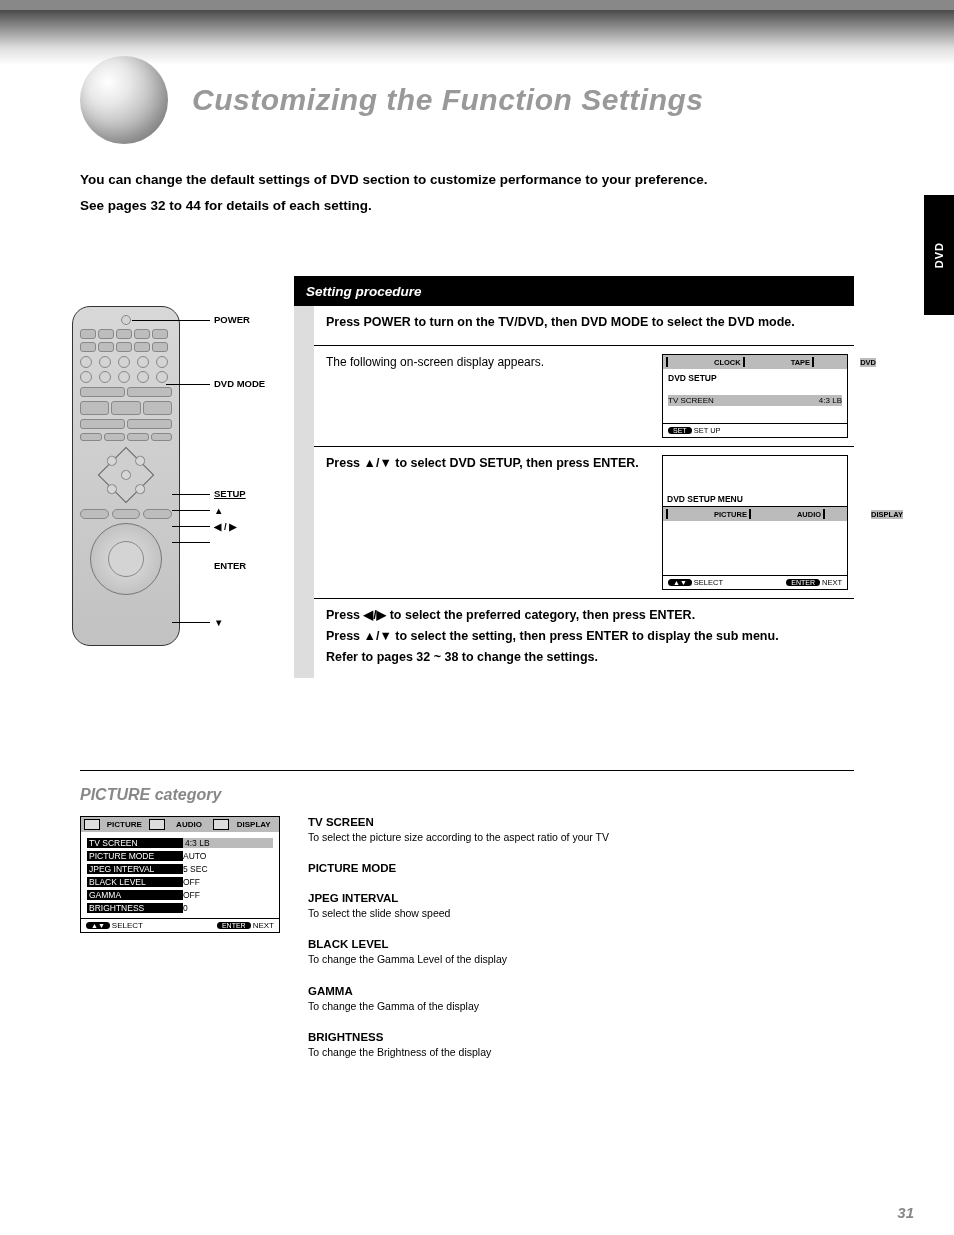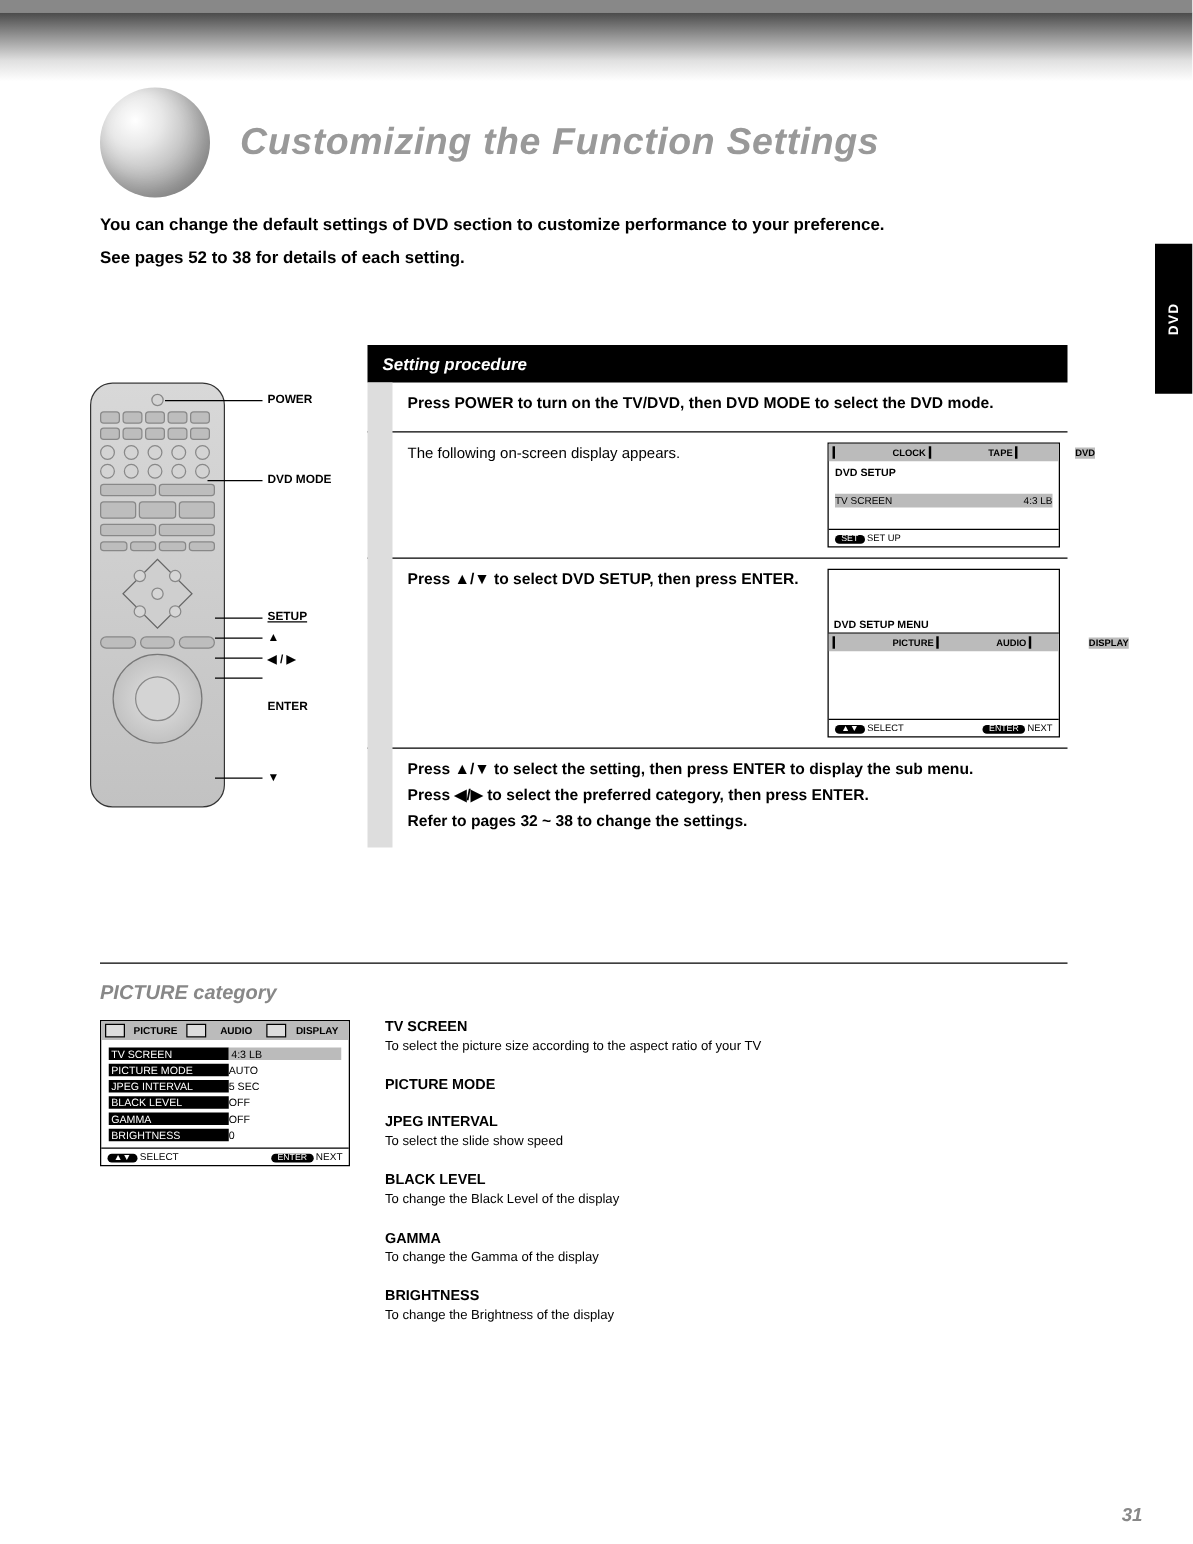--- a/index.html
+++ b/index.html
@@ -1,21 +1,21 @@
 <!DOCTYPE html>
 <html><head>
 <meta charset="utf-8">
 <style>
   * { box-sizing: border-box; margin: 0; padding: 0; }
   html, body { width: 954px; font-family: Arial, Helvetica, sans-serif; color: #000; background: #fff; }
   .page { width: 954px; height: 1235px; position: relative; background: #fff; }
   .topbar { height: 10px; background: #888; width: 100%; }
   .gradient-band { height: 55px; width: 100%; background: linear-gradient(to bottom, #4a4a4a 0%, #e0e0e0 70%, #fff 100%); margin-bottom: 8px; }
 
-  .sphere-row { position: absolute; top: 70px; left: 80px; display: flex; align-items: center; gap: 24px; }
+  .sphere-row { position: absolute; top: 56px; left: 80px; display: flex; align-items: center; gap: 24px; }
   .sphere { width: 88px; height: 88px; border-radius: 50%; background: radial-gradient(circle at 32% 30%, #ffffff 0%, #e8e8e8 25%, #bcbcbc 55%, #888 100%); box-shadow: inset -6px -8px 16px rgba(0,0,0,.18); }
   .page-title { font-size: 30px; font-style: italic; font-weight: bold; color: #999; letter-spacing: .5px; }
 
   .intro { position: absolute; top: 170px; left: 80px; width: 770px; font-size: 13.5px; font-weight: bold; line-height: 1.5; }
   .intro p + p { margin-top: 6px; }
 
   .side-label { position: absolute; top: 195px; right: 0; width: 30px; height: 120px; background: #000; color: #fff; font-size: 11px; font-weight: bold; display: flex; align-items: center; justify-content: center; }
   .side-label span { writing-mode: vertical-rl; transform: rotate(180deg); letter-spacing: 1px; }
 
   .black-bar { position: absolute; top: 276px; left: 294px; width: 560px; height: 30px; background: #000; color: #fff; font-style: italic; font-weight: bold; font-size: 13.5px; display: flex; align-items: center; padding-left: 12px; }
@@ -106,21 +106,21 @@
   <div class="topbar"></div>
   <div class="gradient-band"></div>
 
   <div class="sphere-row">
     <div class="sphere"></div>
     <div class="page-title">Customizing the Function Settings</div>
   </div>
 
   <div class="intro">
     <p>You can change the default settings of DVD section to customize performance to your preference.</p>
-    <p>See pages 52 to 38 for details of each setting.</p>
+    <p>See pages 32 to 44 for details of each setting.</p>
   </div>
 
   <div class="side-label">
       <span>DVD</span>
     </div>
 
   <div class="black-bar">
       <span>Setting procedure</span>
     </div>
 
@@ -279,22 +279,22 @@
             <span><span class="pill">ENTER</span><span>NEXT</span></span>
           </div>
         </div>
       </div>
     </div>
 
     <div class="step">
       <div class="step-num">4</div>
       <div class="step-body">
         <div class="step-text">
+          <p class="h">Press ◀/▶ to select the preferred category, then press ENTER.</p>
           <p class="h">Press ▲/▼ to select the setting, then press ENTER to display the sub menu.</p>
-          <p class="h">Press ◀/▶ to select the preferred category, then press ENTER.</p>
           <p class="h">Refer to pages 32 ~ 38 to change the settings.</p>
         </div>
       </div>
     </div>
   </div>
 
   <div class="divider"></div>
   <div class="lower-title">PICTURE category</div>
 
   <div class="lower">
@@ -348,21 +348,21 @@
       </div>
       <div class="desc-item">
         <div class="dh">PICTURE MODE</div>
       </div>
       <div class="desc-item">
         <div class="dh">JPEG INTERVAL</div>
         <div class="desc-small">To select the slide show speed</div>
       </div>
       <div class="desc-item">
         <div class="dh">BLACK LEVEL</div>
-        <div class="desc-small">To change the Black Level of the display</div>
+        <div class="desc-small">To change the Gamma Level of the display</div>
       </div>
       <div class="desc-item">
         <div class="dh">GAMMA</div>
         <div class="desc-small">To change the Gamma of the display</div>
       </div>
       <div class="desc-item">
         <div class="dh">BRIGHTNESS</div>
         <div class="desc-small">To change the Brightness of the display</div>
       </div>
     </div>

